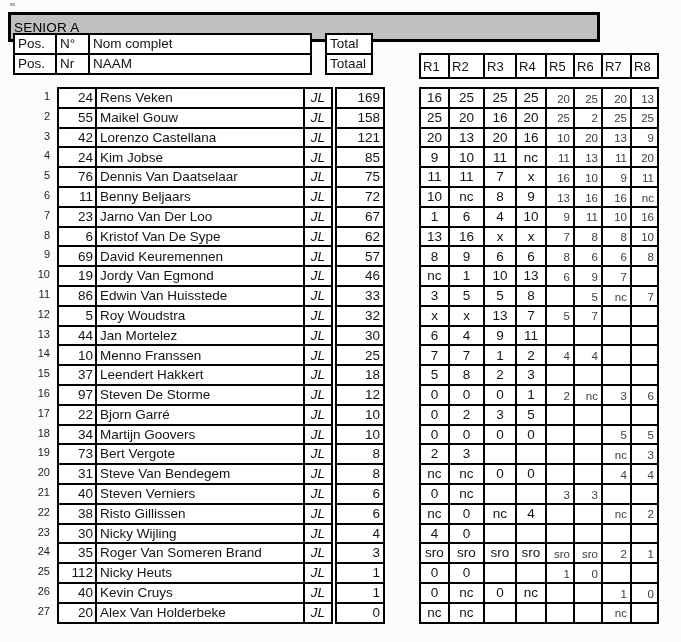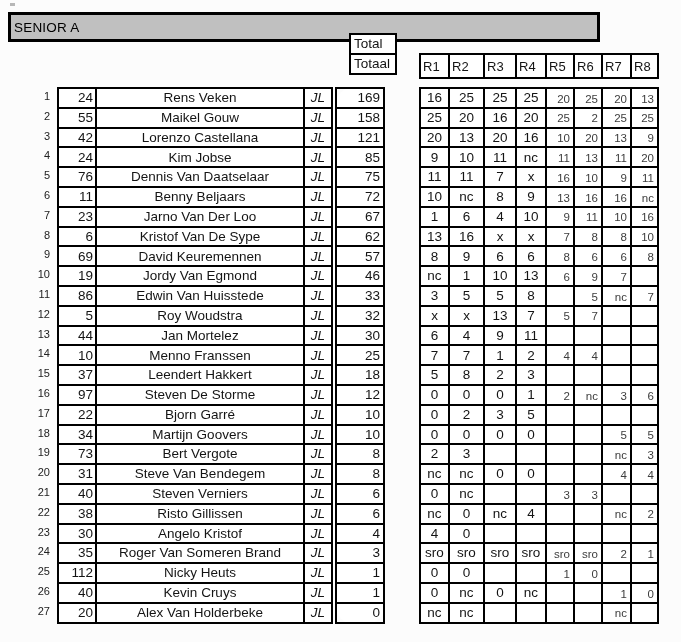--- a/index.html
+++ b/index.html
@@ -15,32 +15,32 @@
     display:flex;align-items:center;padding-left:3px;
     font-size:13.5px;letter-spacing:.2px;color:#000;
   }
   table{position:absolute;border-collapse:collapse;table-layout:fixed;background:#fff;}
   td{
     border:2px solid #000;box-sizing:border-box;overflow:hidden;white-space:nowrap;
     vertical-align:middle;font-size:13.5px;line-height:1;padding:0 3px;
   }
   
   .hdr{left:13px;top:33px;width:297px;}
-  .thdr{left:349px;top:33px;width:46px;}
+  .thdr{left:325px;top:33px;width:46px;}
   .hdr tr,.thdr tr{height:20px;}
   .rhdr{left:419px;top:53px;width:238px;}
   .rhdr tr{height:24px;}
   .rhdr td{font-size:13px;padding:0 2px;}
   
   .bmain{left:57px;top:87px;width:274px;}
   .btotal{left:335px;top:87px;width:48px;border-radius:19px;}
   .bscores{left:419px;top:87px;width:238px;}
   .bmain tr,.btotal tr,.bscores tr{height:19.8px;}
   .td-nr{text-align:right;padding-right:2px;}
-  .td-name{text-align:center;padding-left:3px;}
+  .td-name{text-align:left;padding-left:3px;}
   .td-cat{text-align:center;padding:0 1px;font-style:italic;}
   .td-total{text-align:right;padding-right:3px;}
   .s14{text-align:center;padding:0 1px;}
   .s58{text-align:right;padding:3px 3px 0 1px;font-size:11.5px;color:#3d3d3d;}
   
   .pos-col{position:absolute;left:0;top:87px;width:50px;}
   .pos-label{
     height:19.8px;line-height:19.8px;text-align:right;
     font-size:11px;color:#222;
   }
@@ -48,20 +48,39 @@
 </head>
 <body>
 
 <div class="page">
   <div class="artifact"></div>
 
   <div class="title-bar" style="background: rgb(192, 192, 192);">
     <span>SENIOR A</span>
   </div>
 
+  <table class="hdr">
+    <colgroup>
+        <col style="width:42px">
+        <col style="width:33px">
+        <col style="width:222px">
+      </colgroup>
+    <tbody>
+      <tr>
+        <td>Pos.</td>
+        <td>N°</td>
+        <td>Nom complet</td>
+      </tr>
+      <tr>
+        <td>Pos.</td>
+        <td>Nr</td>
+        <td>NAAM</td>
+      </tr>
+    </tbody>
+  </table>
 
   <table class="thdr">
     <colgroup>
         <col style="width:46px">
       </colgroup>
     <tbody>
       <tr>
           <td>Total</td>
         </tr>
       <tr>
@@ -237,21 +256,21 @@
           <td class="td-name">Steven Verniers</td>
           <td class="td-cat">JL</td>
         </tr>
         <tr>
           <td class="td-nr">38</td>
           <td class="td-name">Risto Gillissen</td>
           <td class="td-cat">JL</td>
         </tr>
         <tr>
           <td class="td-nr">30</td>
-          <td class="td-name">Angelo Kristof</td>
+          <td class="td-name">Nicky Wijling</td>
           <td class="td-cat">JL</td>
         </tr>
         <tr>
           <td class="td-nr">35</td>
           <td class="td-name">Roger Van Someren Brand</td>
           <td class="td-cat">JL</td>
         </tr>
         <tr>
           <td class="td-nr">112</td>
           <td class="td-name">Nicky Heuts</td>

